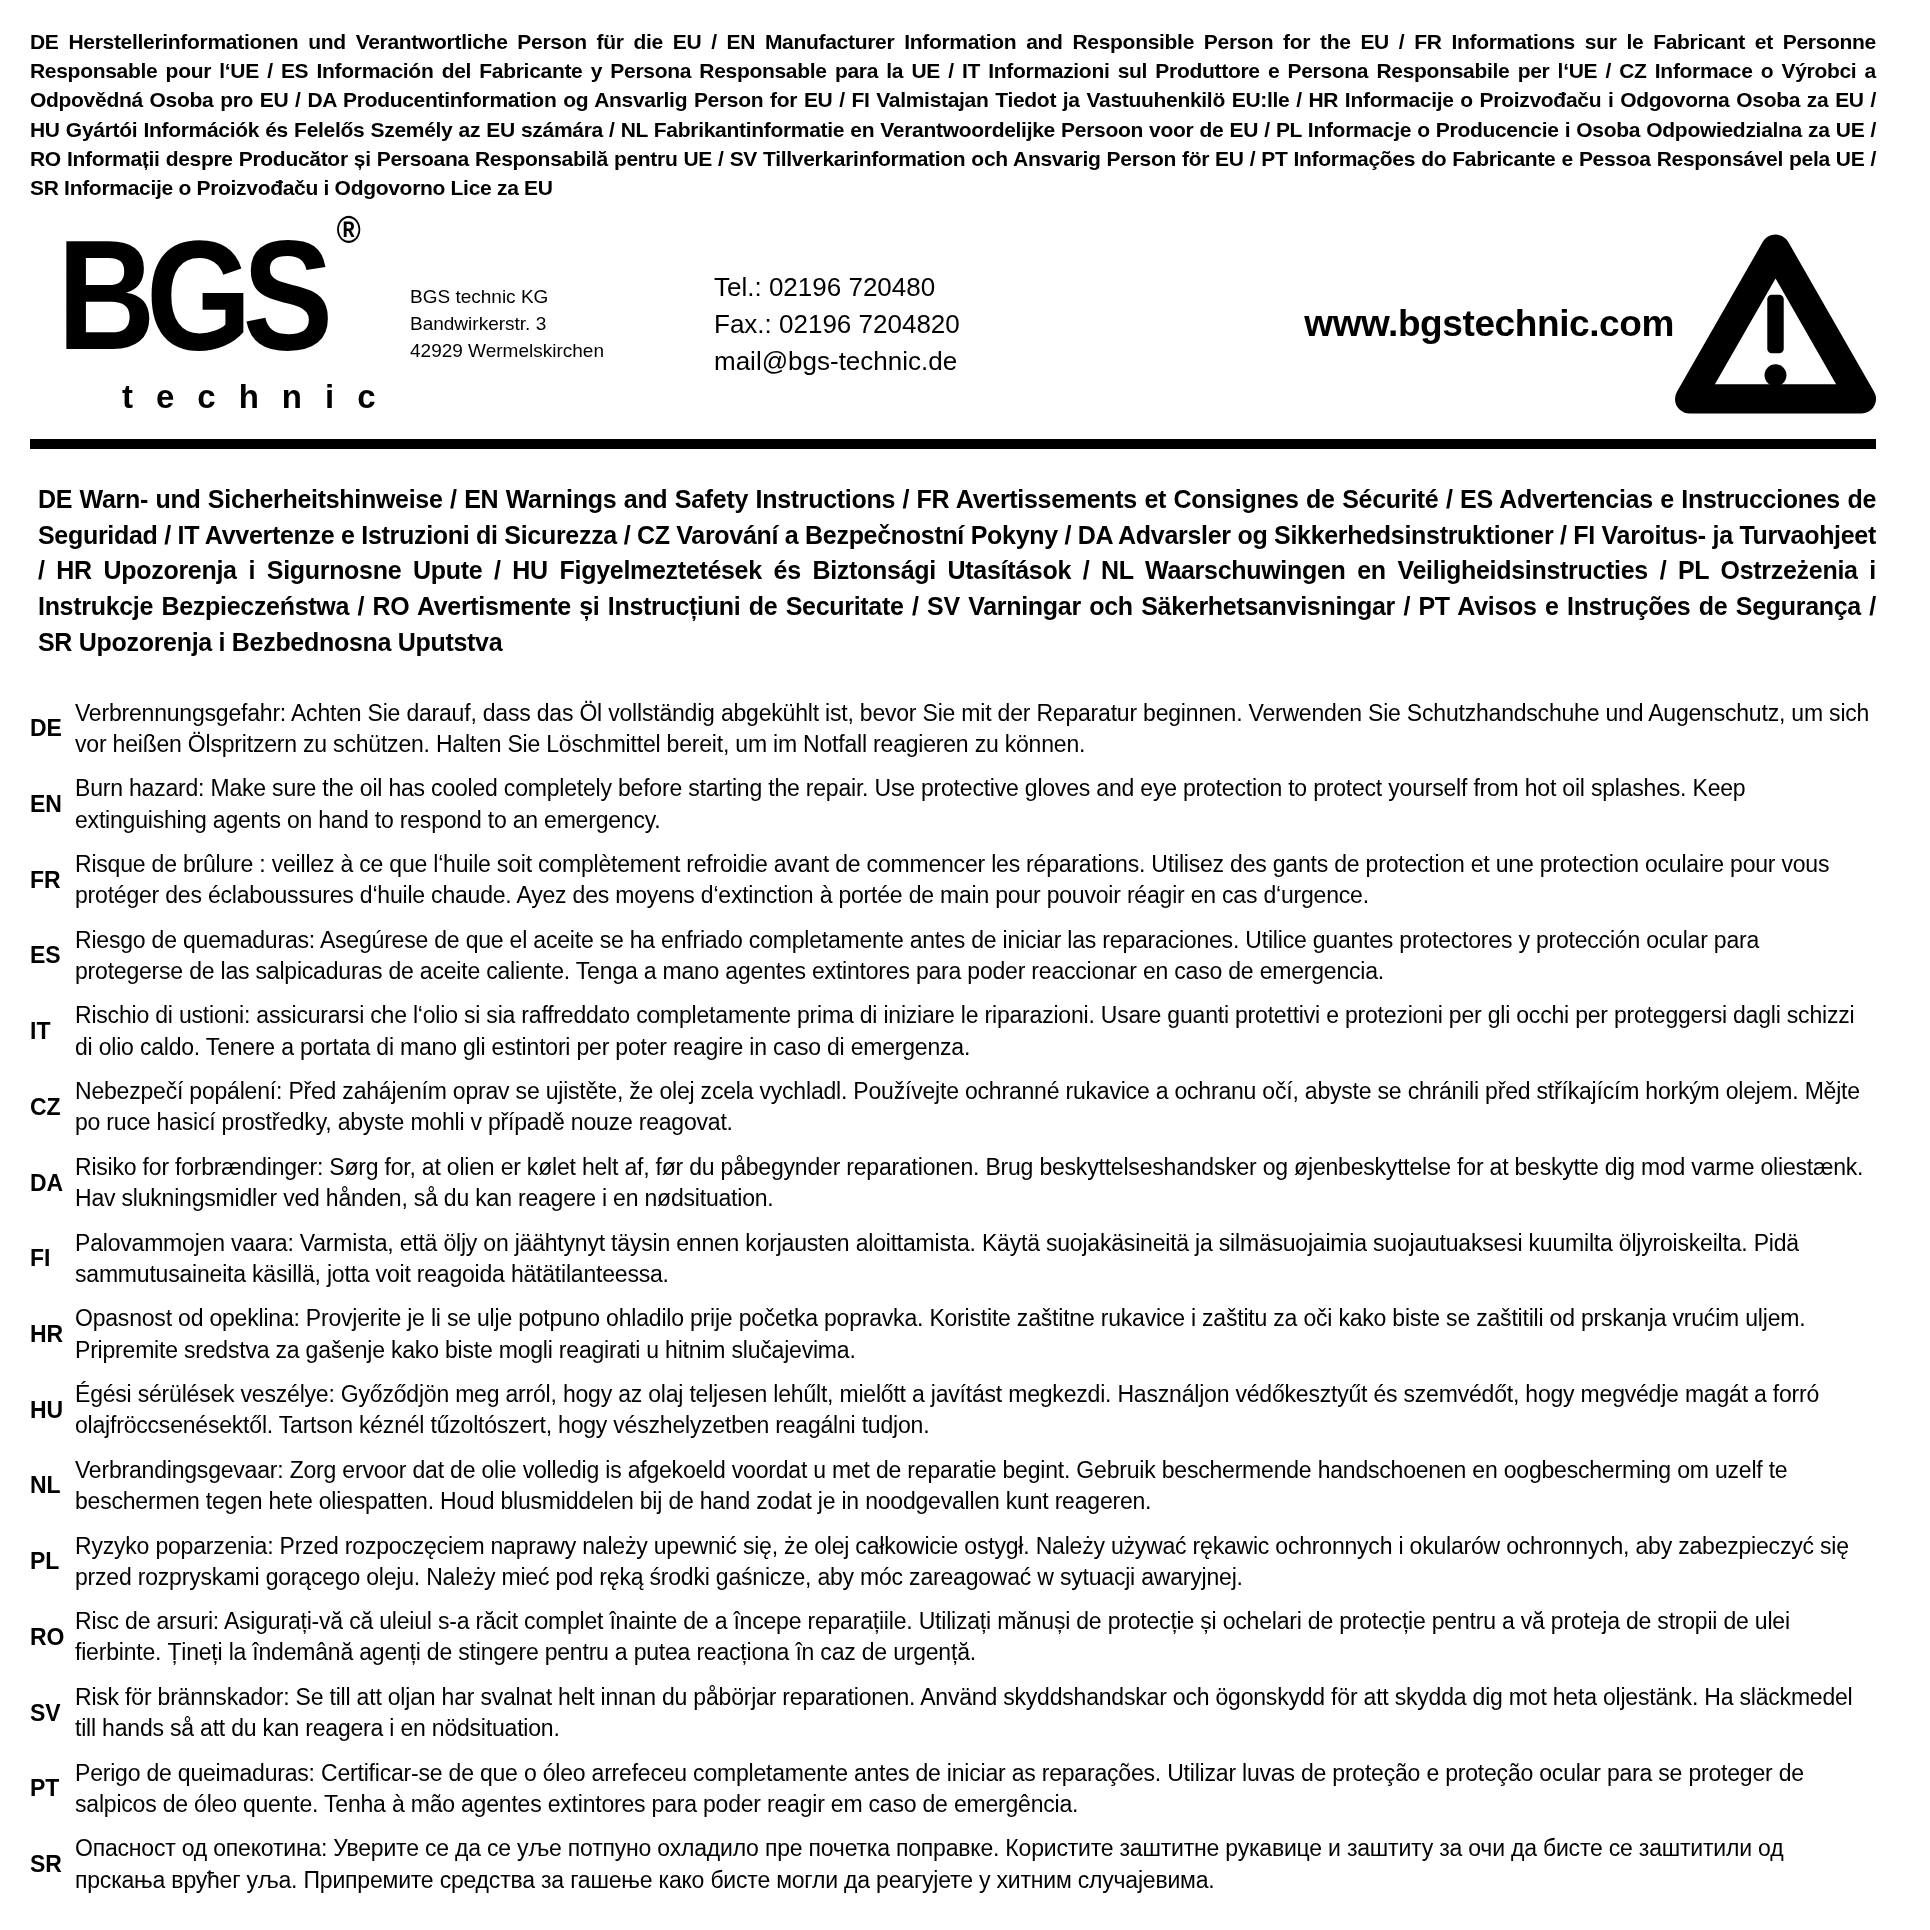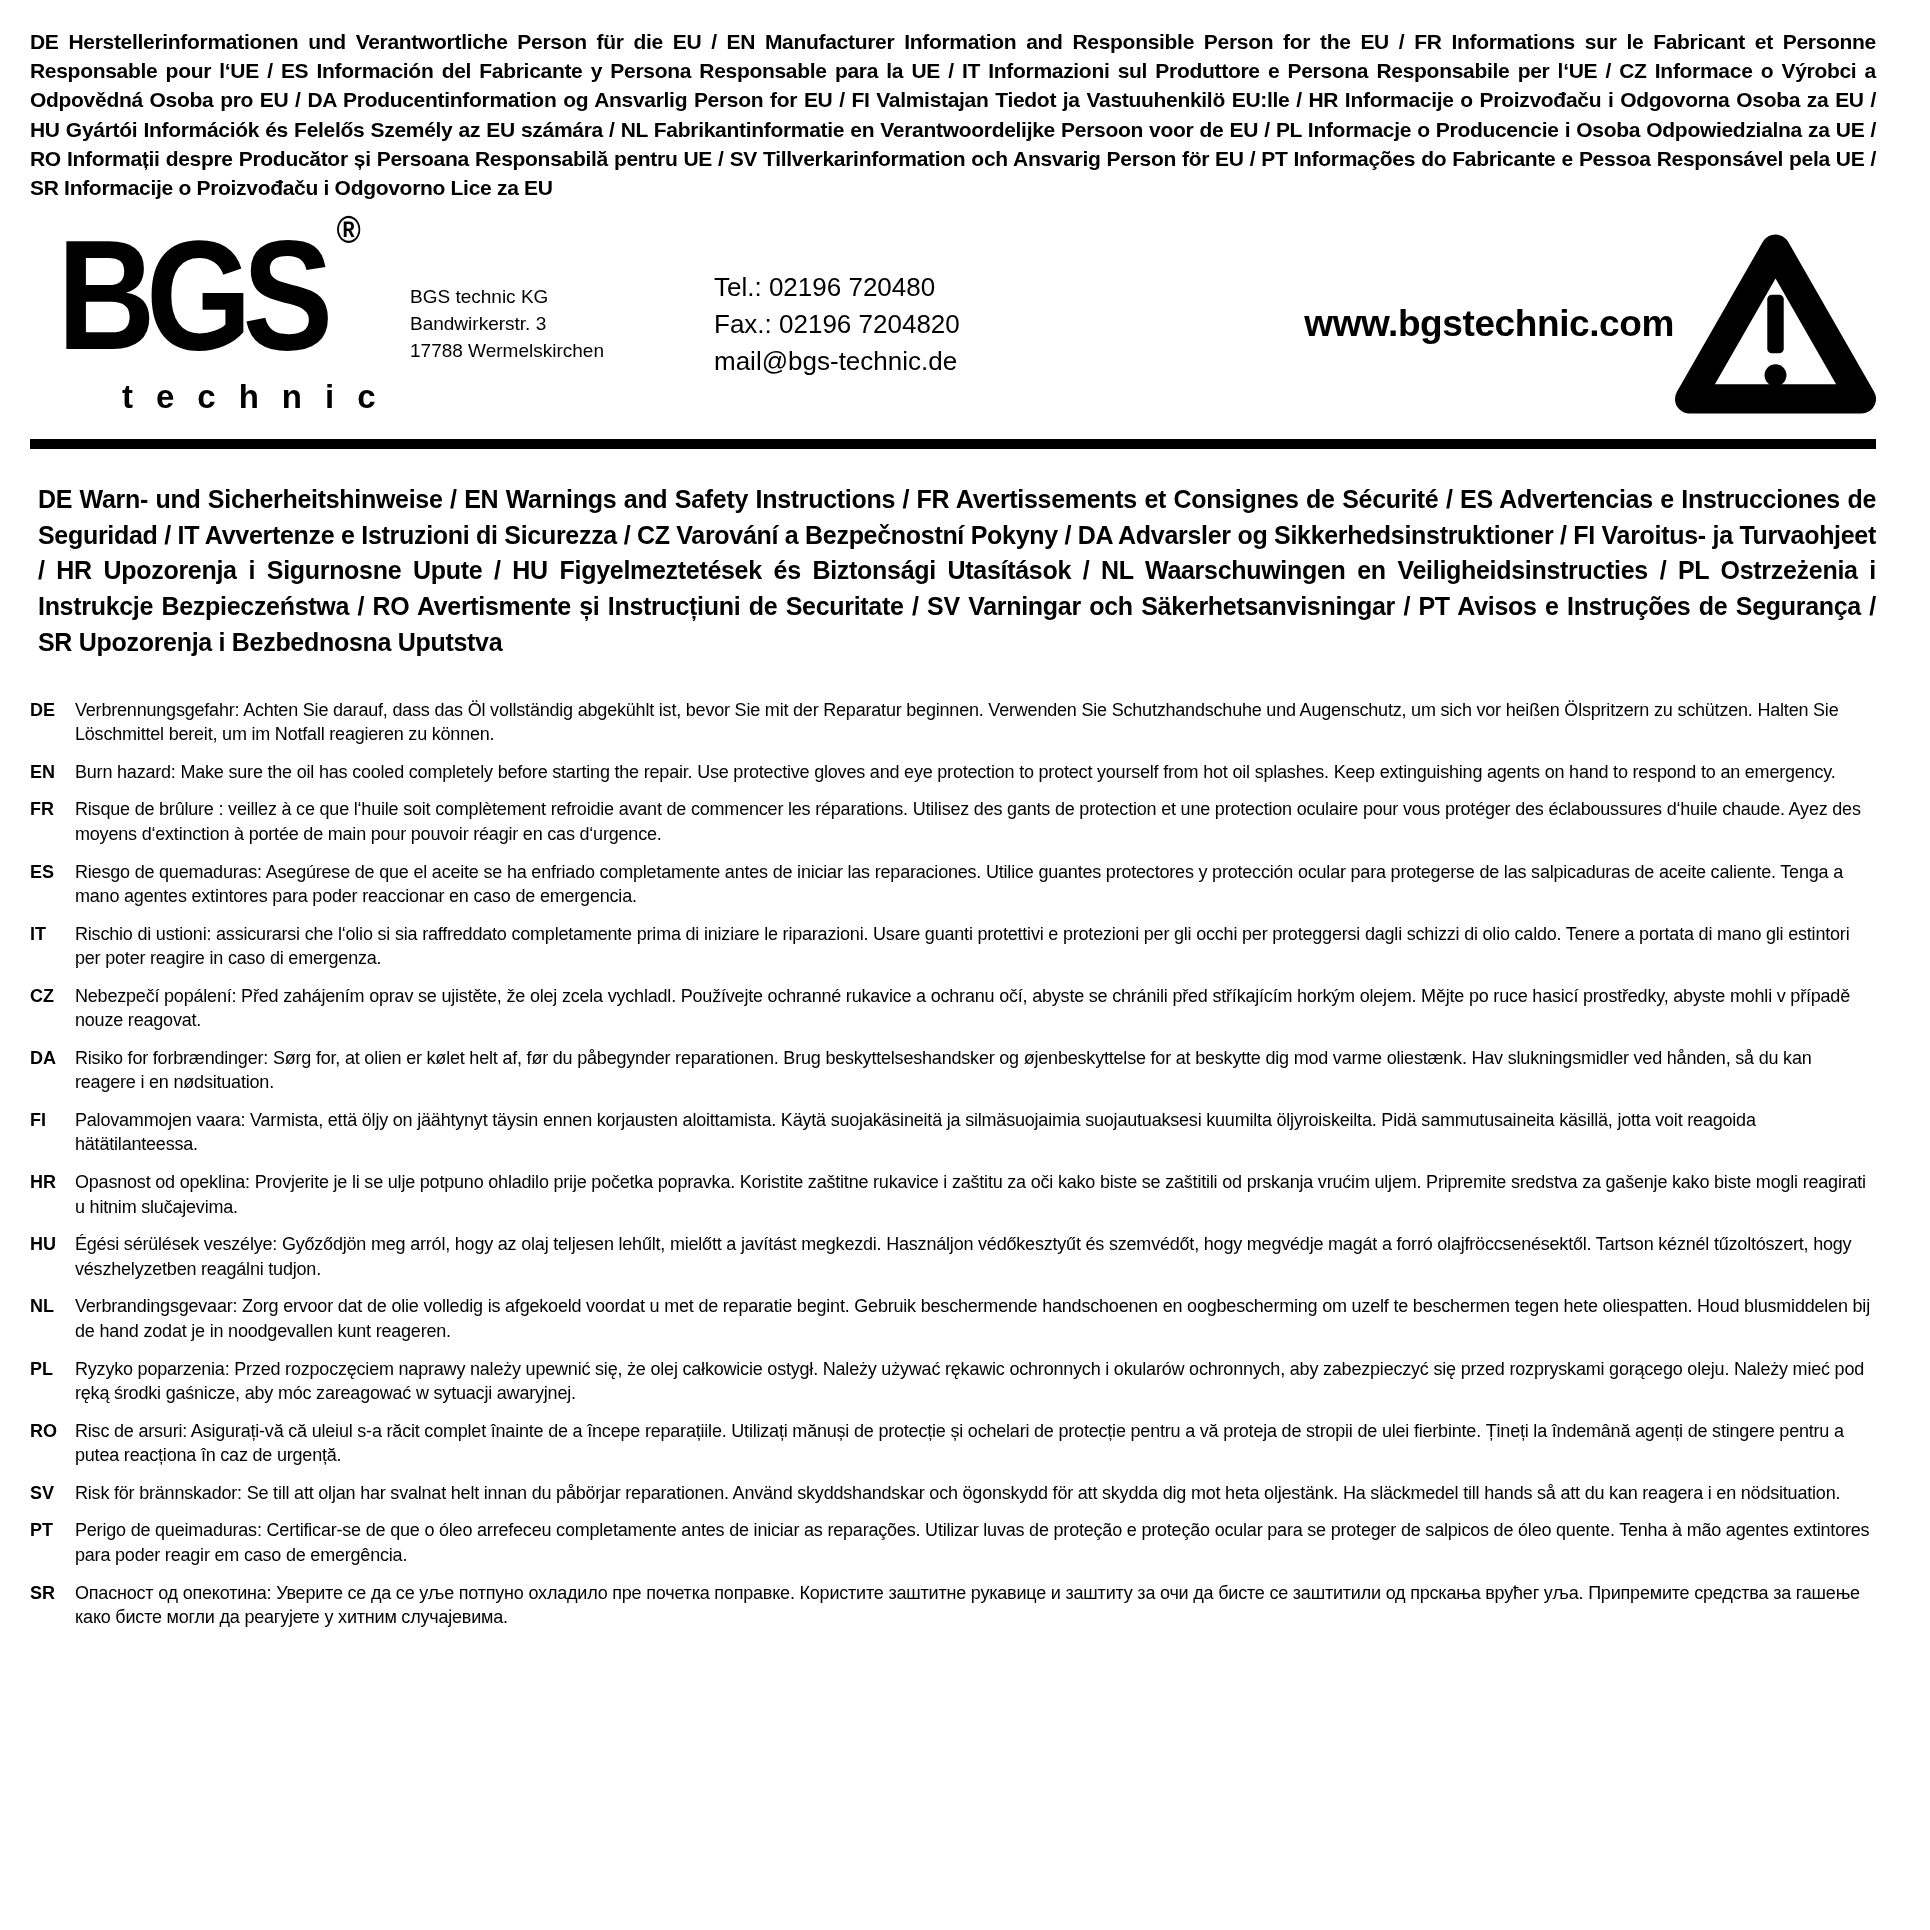--- a/index.html
+++ b/index.html
@@ -98,22 +98,23 @@
     line-height: 1.43;
     letter-spacing: -0.3px;
     text-align: justify;
   }
   .warnings-list {
     margin-top: 37px;
   }
   .warning-item {
     display: flex;
     margin-bottom: 13.2px;
-    font-size: 18px;
+    font-size: 23px;
     line-height: 1.36;
+    align-items: center;
   }
   .warning-item .code {
     flex: 0 0 45px;
     width: 45px;
     font-weight: bold;
   }
   .warning-item .text {
     flex: 1 1 auto;
     letter-spacing: -0.2px;
     padding-right: 3.1px;
@@ -127,21 +128,21 @@
   <p class="top-header">DE Herstellerinformationen und Verantwortliche Person für die EU  /  EN Manufacturer Information and Responsible Person for the EU  /  FR Informations sur le Fabricant et Personne Responsable pour l‘UE  /  ES Información del Fabricante y Persona Responsable para la UE  /  IT Informazioni sul Produttore e Persona Responsabile per l‘UE  /  CZ Informace o Výrobci a Odpovědná Osoba pro EU  /  DA Producentinformation og Ansvarlig Person for EU  /  FI Valmistajan Tiedot ja Vastuuhenkilö EU:lle  /  HR Informacije o Proizvođaču i Odgovorna Osoba za EU  /  HU Gyártói Információk és Felelős Személy az EU számára  /  NL Fabrikantinformatie en Verantwoordelijke Persoon voor de EU  /  PL Informacje o Producencie i Osoba Odpowiedzialna za UE  /  RO Informații despre Producător și Persoana Responsabilă pentru UE  /  SV Tillverkarinformation och Ansvarig Person för EU  /  PT Informações do Fabricante e Pessoa Responsável pela UE  /  SR Informacije o Proizvođaču i Odgovorno Lice za EU</p>
 
   <div class="company-row">
     <div class="logo">
       <div class="logo-main"><span>BGS</span><span class="logo-reg">®</span></div>
       <div class="logo-sub">technic</div>
     </div>
     <div class="addr-col">
       <div>BGS technic KG</div>
       <div>Bandwirkerstr. 3</div>
-      <div>17788 Wermelskirchen</div>
+      <div>42929 Wermelskirchen</div>
     </div>
     <div class="contact-col">
       <div>Tel.: 02196 720480</div>
       <div>Fax.: 02196 7204820</div>
       <div>mail@bgs-technic.de</div>
     </div>
     <div class="website">www.bgstechnic.com</div>
     <div class="triangle-wrap">
       <svg width="201" height="184" viewBox="0 0 110 100" xmlns="http://www.w3.org/2000/svg">
         <path d="M55 9 L102 91 L8 91 Z" fill="#ffffff" stroke="#000000" stroke-width="16" stroke-linejoin="round"></path>

